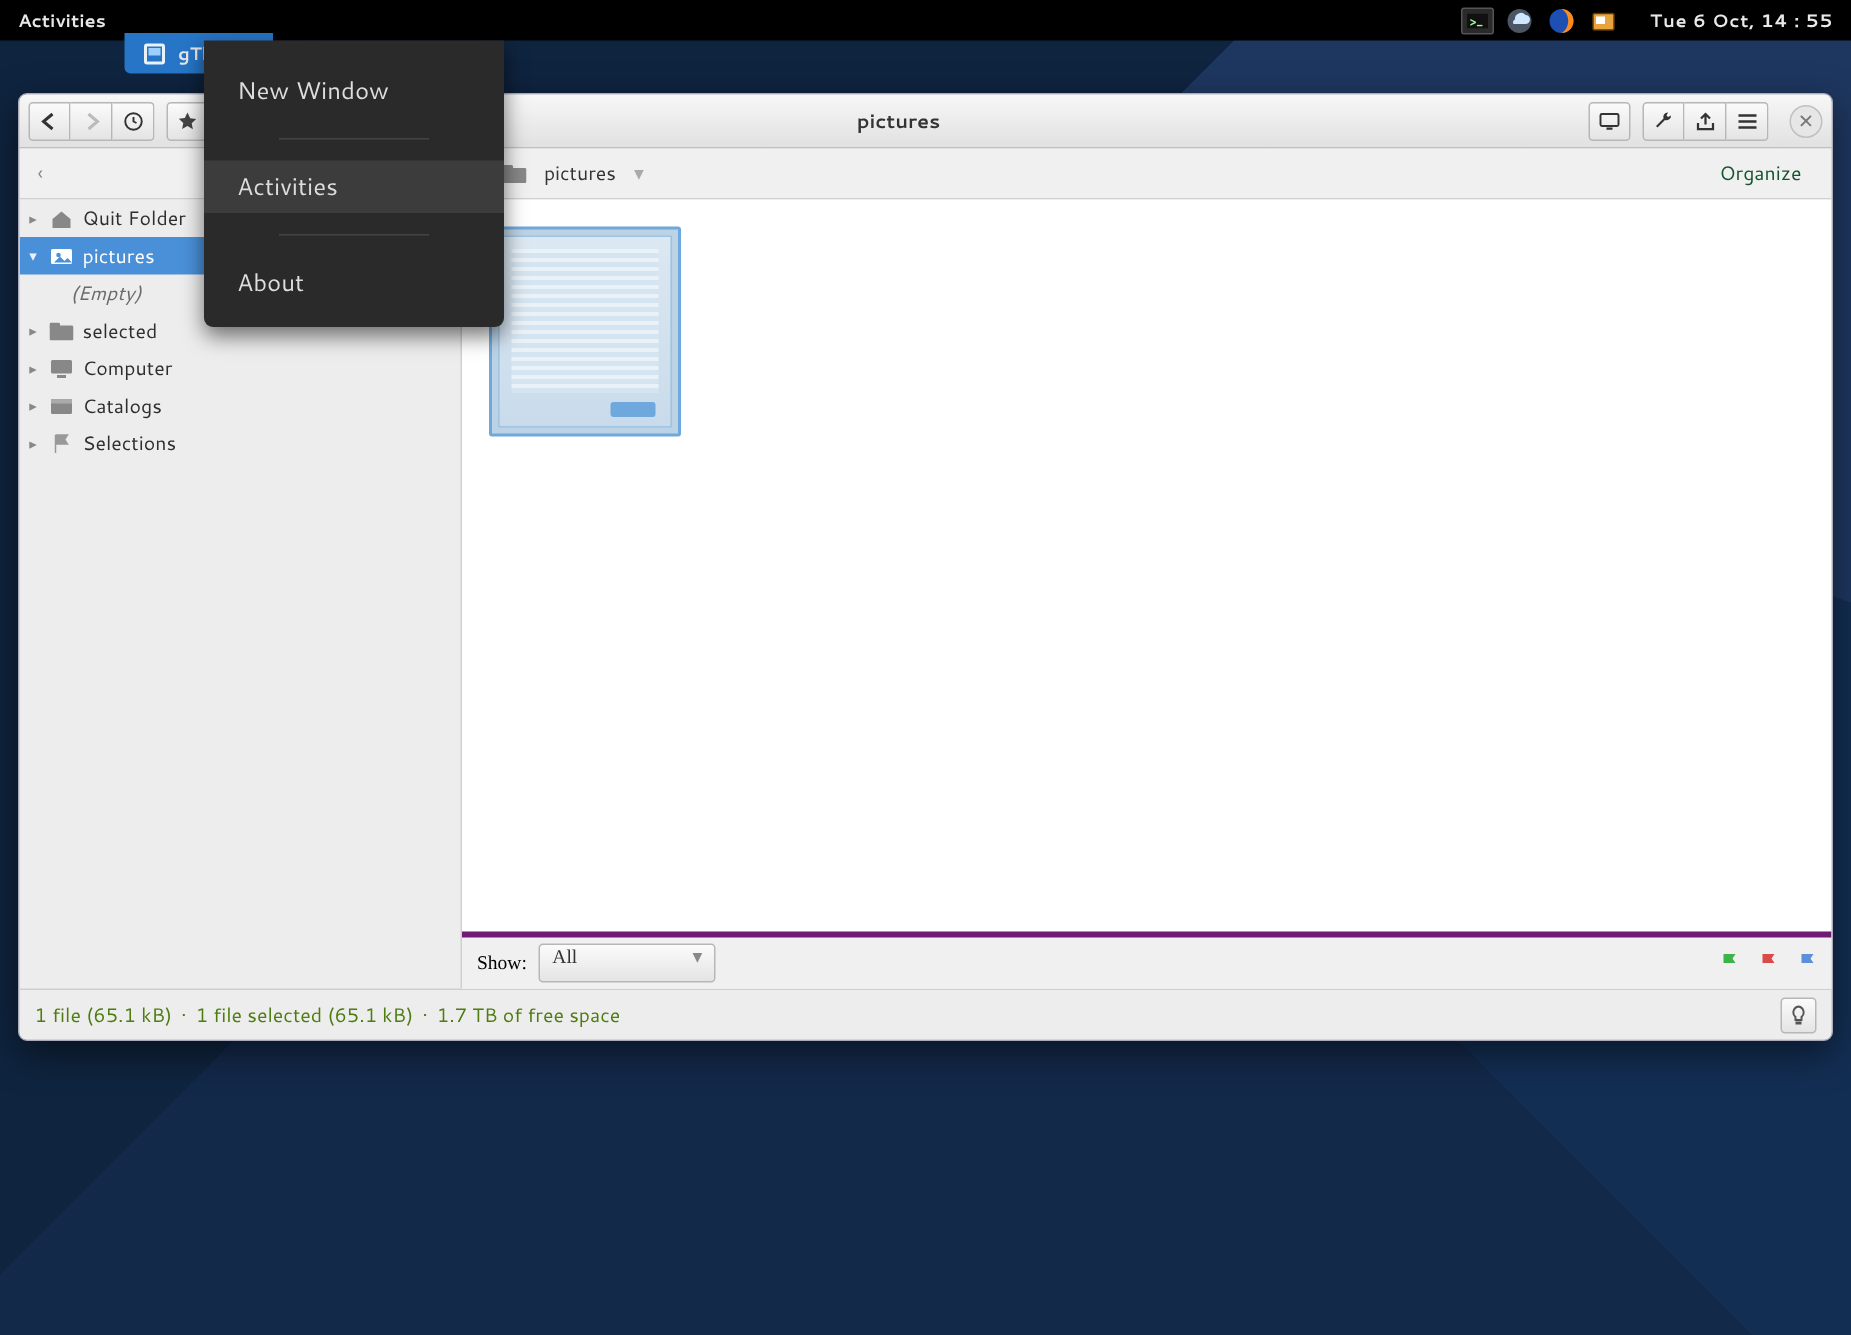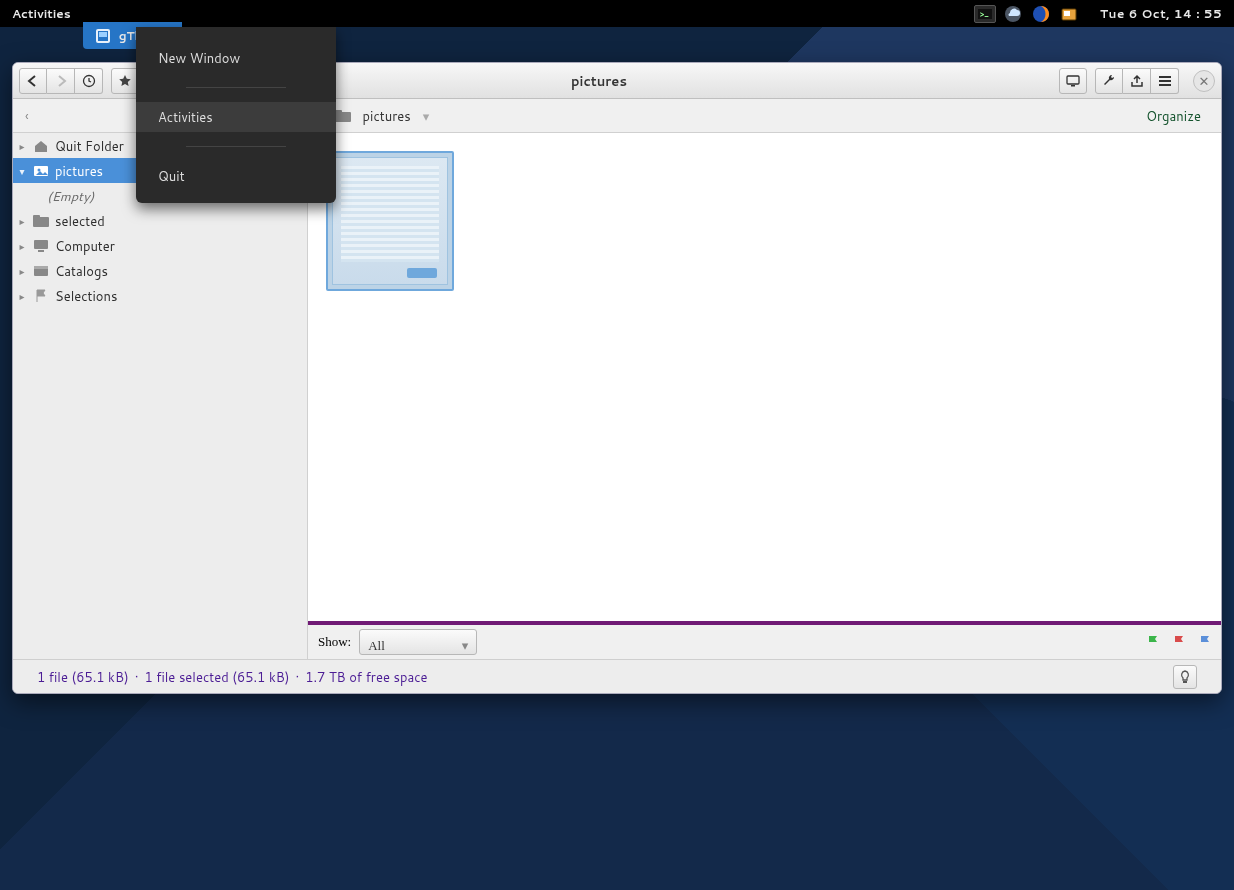--- a/index.html
+++ b/index.html
@@ -61,33 +61,33 @@
   
   .content { flex:1; background:#fff; position:relative; display:flex; flex-direction:column; }
   .thumbs { flex:1; padding:18px; }
   .thumb { width:128px; height:140px; border:2px solid #6fa8dc; background:#bcd3e6; border-radius:2px; padding:4px; cursor:pointer; }
   .thumb-inner { width:100%; height:100%; background:linear-gradient(#dce8f2,#c9dbeb); border:1px solid #9fc3e0; position:relative; }
   .thumb-inner::before { content:""; position:absolute; inset:8px 8px 22px 8px; background:repeating-linear-gradient(#eaf2f8 0 3px,#d4e4f0 3px 6px); }
   .thumb-inner::after { content:""; position:absolute; right:10px; bottom:6px; width:30px; height:10px; background:#6fa8dc; border-radius:2px; }
 
   
   .showbar { height:38px; border-top:4px solid #701a75; background:#f0f0f0; display:flex; align-items:center; padding:0 10px; gap:8px;font-family:Liberation Serif, serif; }
-  .combo { width:118px; height:26px; background:linear-gradient(#fbfbfb,#e4e4e4); border:1px solid #b7b7b7; border-radius:3px; display:flex; align-items:flex-end; padding:0 8px; justify-content:space-between; cursor:pointer; color:#333; }
+  .combo { width:118px; height:26px; background:linear-gradient(#fbfbfb,#e4e4e4); border:1px solid #b7b7b7; border-radius:3px; display:flex; align-items:flex-start; padding:0 8px; justify-content:space-between; cursor:pointer; color:#333; }
   .flags { margin-left:auto; display:flex; gap:14px; }
   .flag { width:12px; height:14px; cursor:pointer; }
 
   
-  .statusbar { height:34px; border-top:1px solid #cfcfcf; background:#ededed; display:flex; align-items:center; padding:0 24px; color:#4c1d95; gap:6px; }
+  .statusbar { height:34px; border-top:1px solid #cfcfcf; background:#ededed; display:flex; align-items:center; padding:0 10px; color:#4d7c0f; gap:6px; }
   .statusbar .spacer { flex:1; }
   .bulb { width:24px; height:24px; border:1px solid #b7b7b7; border-radius:3px; background:linear-gradient(#fbfbfb,#e4e4e4); display:flex; align-items:center;justify-content:center; cursor:pointer; }
 
   
   .appmenu { position:absolute; left:136px; top:27px; width:200px; background:#2a2a2a; color:#ddd; border-radius:0 0 6px 6px; box-shadow:0 6px 14px rgba(0,0,0,.55); padding:16px 0 12px; z-index:200; }
   .appmenu::before { content:""; position:absolute; top:-8px; left:64px; border:8px solid transparent; border-bottom-color:#2a2a2a; }
-  .appmenu .mi { padding:6px 22px; cursor:pointer; font-size:13px; }
+  .appmenu .mi { padding:6px 22px; cursor:pointer; font-size:16px; }
   .appmenu .mi.hl { background:#3c3c3c; }
   .appmenu hr { border:none; border-top:1px solid #444; margin:14px 50px; }
 
   
   svg { pointer-events:none; }
 </style>
 </head>
 <body>
 
 <div class="desktop-bg"></div>
@@ -130,21 +130,21 @@
       </div>
   </div>
   <div class="clock">Tue  6 Oct, 14 : 55</div>
 </div>
 
 <div class="appmenu">
   <div class="mi">New Window</div>
   <hr>
   <div class="mi hl">Activities</div>
   <hr>
-  <div class="mi">Quit</div>
+  <div class="mi">About</div>
 </div>
 
 <div class="window">
 
   <div class="headerbar">
     <div class="hb-group">
       <div class="hb-btn">
           <svg width="14" height="12">
             <path d="M9 1L3 6l6 5" fill="none" stroke="#333" stroke-width="2"></path>
           </svg>

